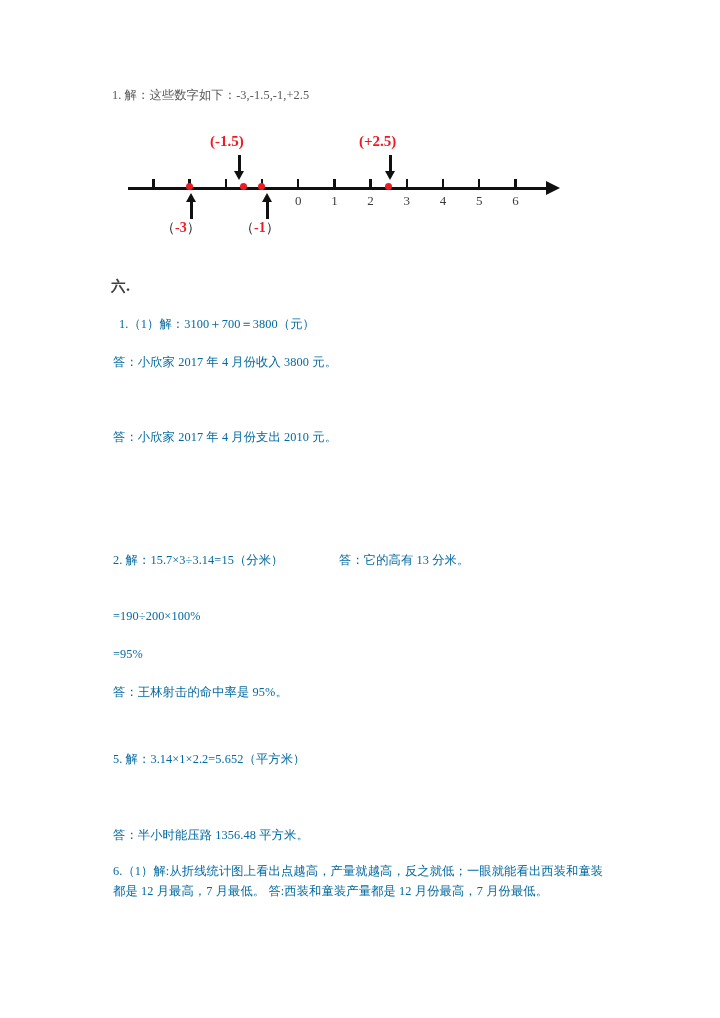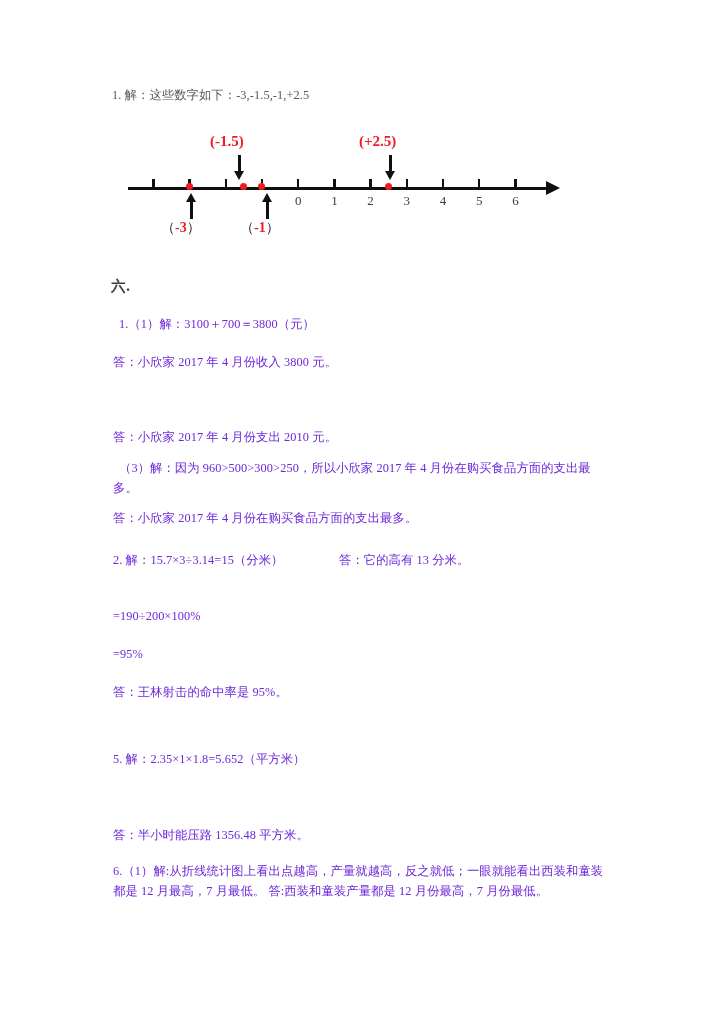--- a/index.html
+++ b/index.html
@@ -26,21 +26,21 @@
     font-size: 12.3px;
     line-height: 19px;
     color: #58585a;
     white-space: pre;
     letter-spacing: 0.1px;
   }
   .para {
     position: absolute;
     font-size: 12.3px;
     line-height: 19.5px;
-    color: #6d28d9;
+    color: #0369a1;
     letter-spacing: 0.1px;
   }
   .sec-head {
     position: absolute;
     font-size: 14.5px;
     font-weight: bold;
     color: #3f3f41;
     font-family: "DejaVu Serif", "Liberation Serif", serif;
   }
 
@@ -229,36 +229,34 @@
 
   <div class="sec-head" style="left:111px; top:277px;">六.</div>
 
   <div class="para" style="left:119px; top:315px; width:480px;">1.（1）解：3100＋700＝3800（元）</div>
 
   <div class="para" style="left:113px; top:353px; width:480px;">答：小欣家 2017 年 4 月份收入 3800 元。</div>
 
 
   <div class="para" style="left:113px; top:428px; width:480px;">答：小欣家 2017 年 4 月份支出 2010 元。</div>
 
-  <div class="para" style="left:113px; top:459px; width:494px; text-indent:6px;">（3）解：因为 960&gt;500&gt;300&gt;250，所以小欣家 2017 年 4 月份在购买食品方面的支出最多。</div>
-
-  <div class="para" style="left:113px; top:509px; width:494px;">答：小欣家 2017 年 4 月份在购买食品方面的支出最多。</div>
+
 
   <div class="para" style="left:113px; top:551px;">2. 解：15.7×3÷3.14=15（分米）</div>
 
   <div class="para" style="left:339px; top:551px;">答：它的高有 13 分米。</div>
 
 
   <div class="para" style="left:113px; top:607px;">=190÷200×100%</div>
 
   <div class="para" style="left:113px; top:645px;">=95%</div>
 
   <div class="para" style="left:113px; top:683px;">答：王林射击的命中率是 95%。</div>
 
 
-  <div class="para" style="left:113px; top:750px;">5. 解：2.35×1×1.8=5.652（平方米）</div>
+  <div class="para" style="left:113px; top:750px;">5. 解：3.14×1×2.2=5.652（平方米）</div>
 
 
   <div class="para" style="left:113px; top:826px;">答：半小时能压路 1356.48 平方米。</div>
 
   <div class="para" style="left:113px; top:862px; width:497px;">6.（1）解:从折线统计图上看出点越高，产量就越高，反之就低；一眼就能看出西装和童装都是 12 月最高，7 月最低。  答:西装和童装产量都是 12 月份最高，7 月份最低。</div>
 
 </div>
 
 </body></html>

